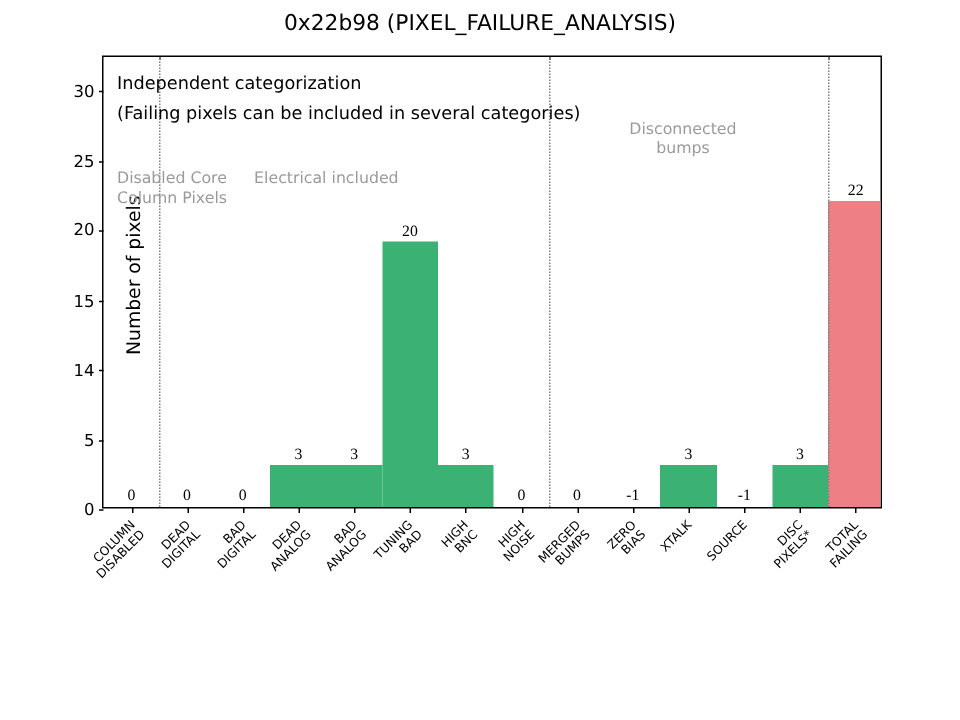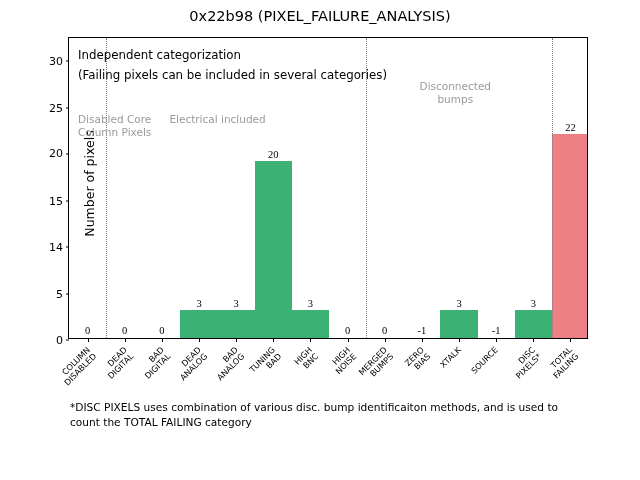--- a/index.html
+++ b/index.html
@@ -299,15 +299,14 @@
         <div class="annot-group" style="left: 148.571px; top: 48px;">
           <span>Electrical included</span>
         </div>
         <div class="annot-group" style="left: 386.286px; top: 15px;">
           <span>Disconnected</span>
           <span>bumps</span>
         </div>
       </div>
   </div>
 
-  <div id="footnote">*DISC PIXELS uses combination of various disc. bump identificaiton methods, and is used to count the TOTAL FAILING category</div>
 
 </div>
 
 </body></html>

